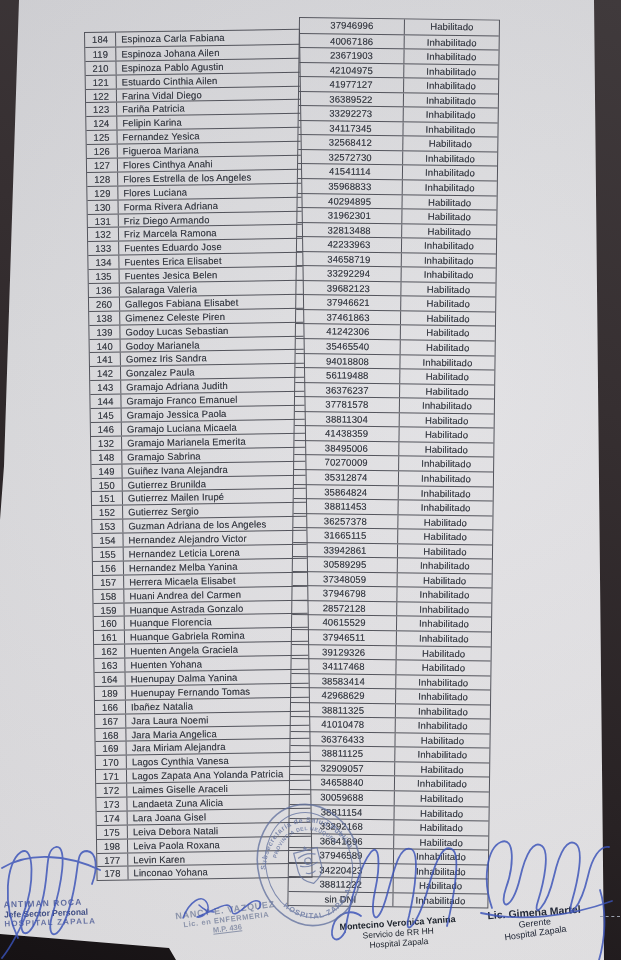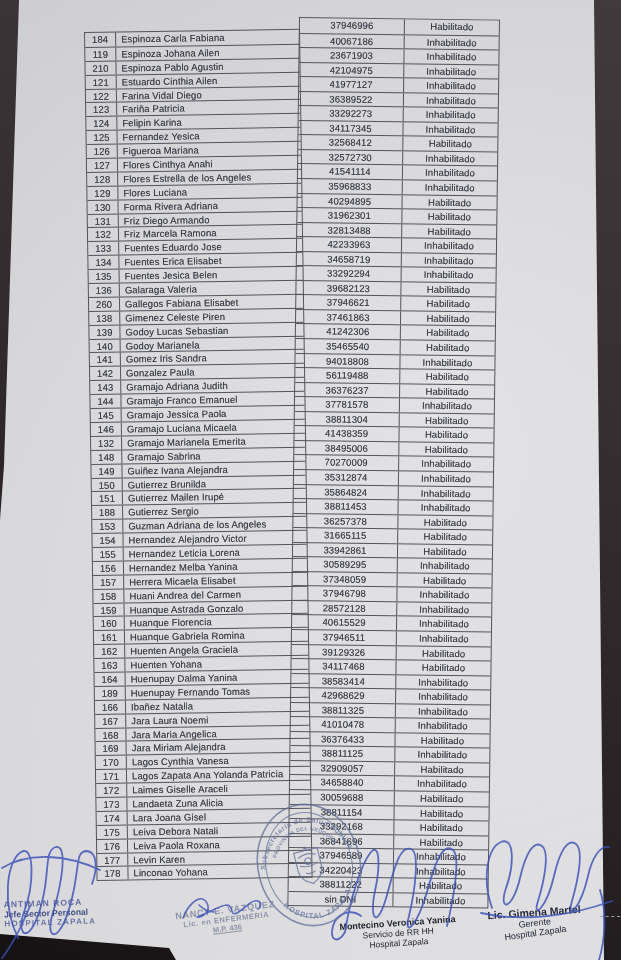--- a/index.html
+++ b/index.html
@@ -192,21 +192,21 @@
     </div>
     <div class="trow">
       <div class="c num">150</div>
       <div class="c name">Gutierrez Brunilda</div>
     </div>
     <div class="trow">
       <div class="c num">151</div>
       <div class="c name">Gutierrez Mailen Irupé</div>
     </div>
     <div class="trow">
-      <div class="c num">188</div>
+      <div class="c num">152</div>
       <div class="c name">Gutierrez Sergio</div>
     </div>
     <div class="trow">
       <div class="c num">153</div>
       <div class="c name">Guzman Adriana de los Angeles</div>
     </div>
     <div class="trow">
       <div class="c num">154</div>
       <div class="c name">Hernandez Alejandro Victor</div>
     </div>
@@ -288,21 +288,21 @@
     </div>
     <div class="trow">
       <div class="c num">174</div>
       <div class="c name">Lara Joana Gisel</div>
     </div>
     <div class="trow">
       <div class="c num">175</div>
       <div class="c name">Leiva Debora Natali</div>
     </div>
     <div class="trow">
-      <div class="c num">176</div>
+      <div class="c num">198</div>
       <div class="c name">Leiva Paola Roxana</div>
     </div>
     <div class="trow">
       <div class="c num">177</div>
       <div class="c name">Levin Karen</div>
     </div>
     <div class="trow">
       <div class="c num">178</div>
       <div class="c name">Linconao Yohana</div>
     </div>

